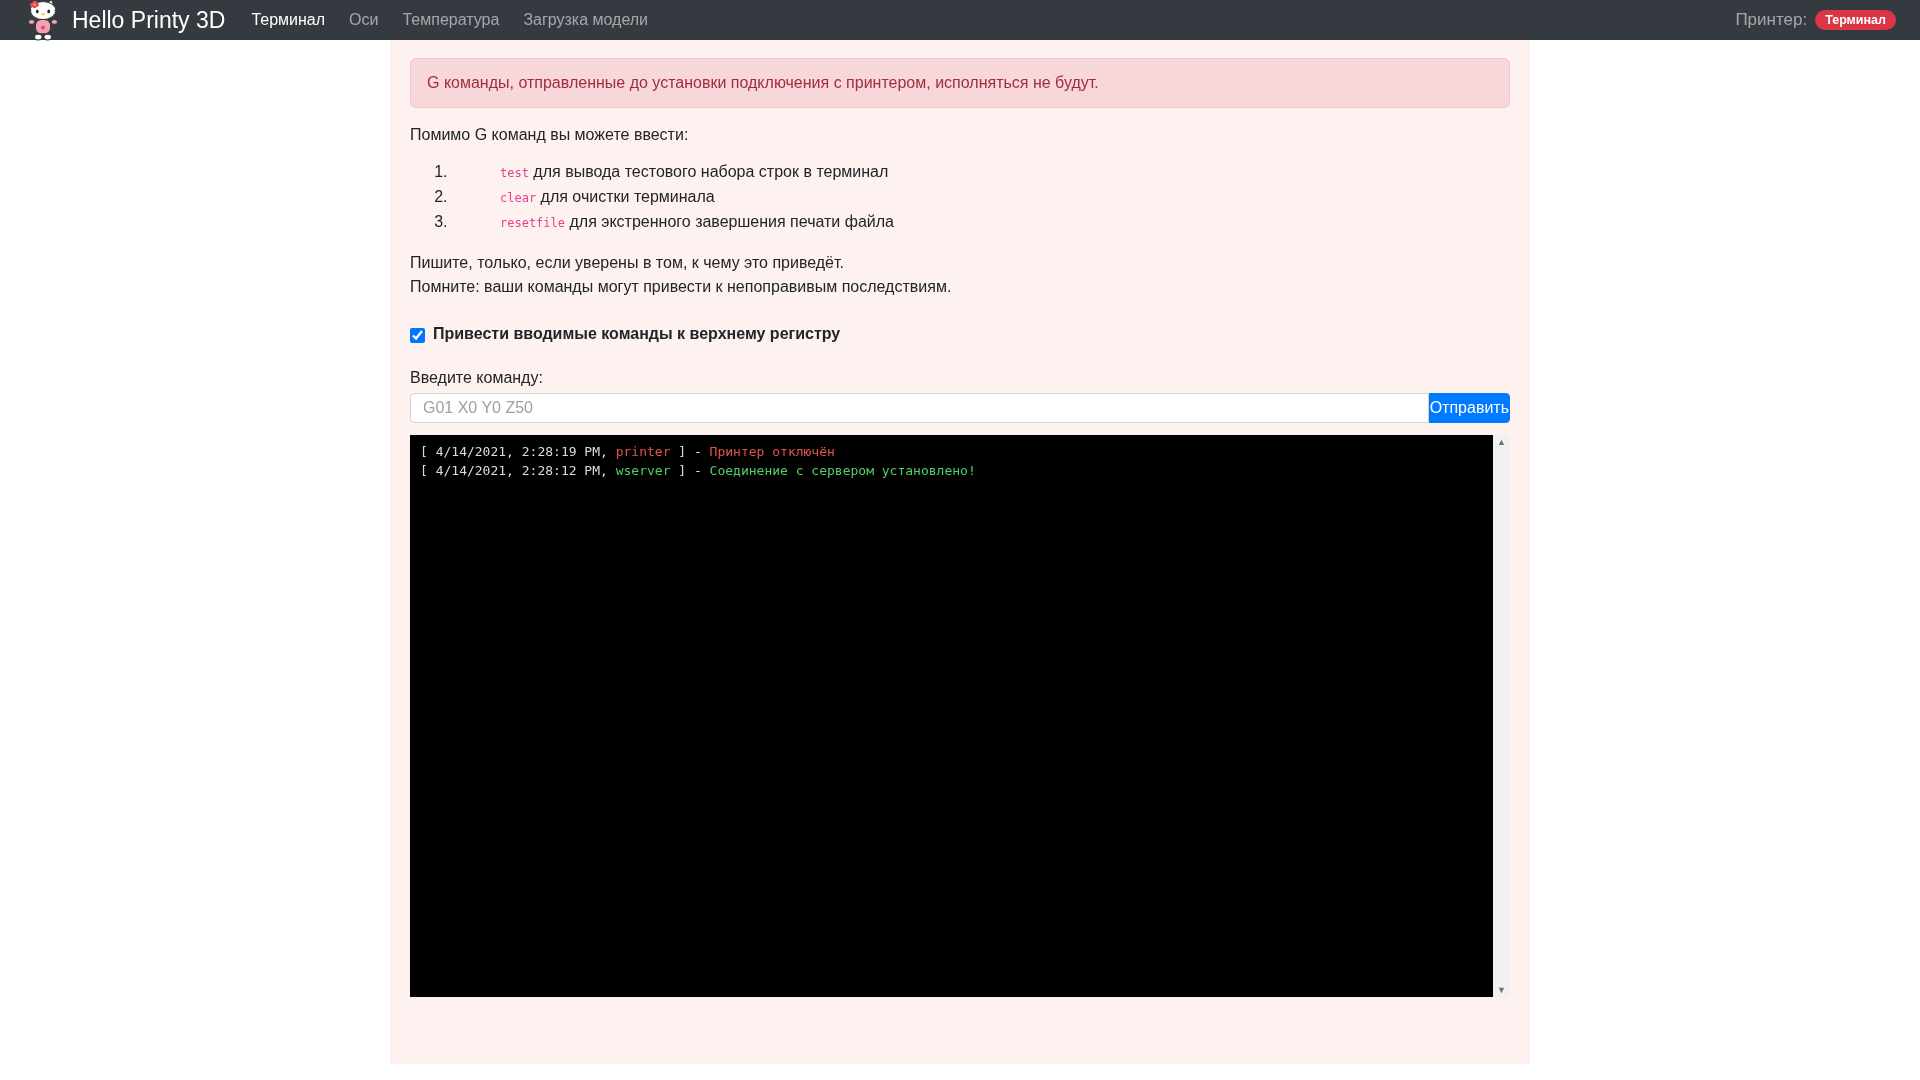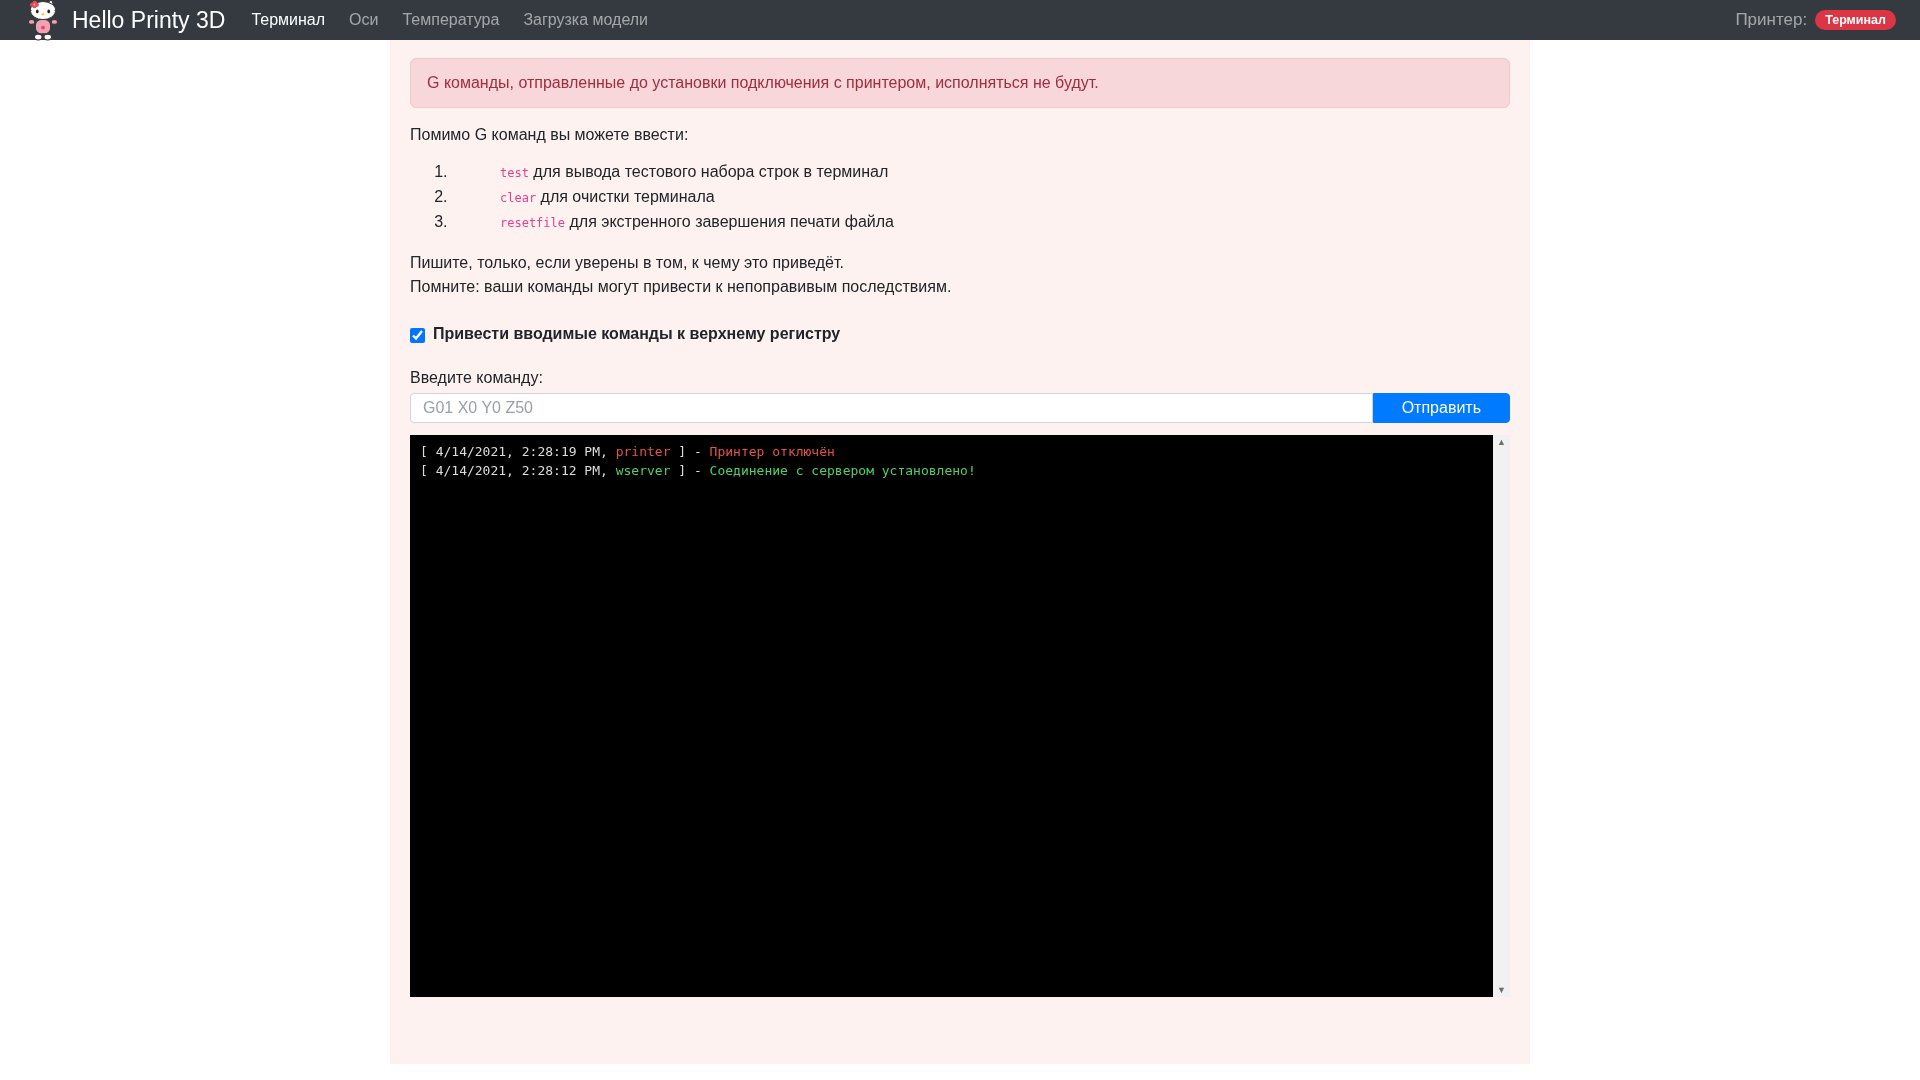--- a/index.html
+++ b/index.html
@@ -107,21 +107,21 @@
     outline: none;
   }
   .command-input::placeholder { color: #9aa0a6; }
   .send-button {
     background: #007bff;
     color: #ffffff;
     border: 1px solid #007bff;
     border-radius: 0 4px 4px 0;
     font-size: 16px;
     font-family: "Liberation Sans", sans-serif;
-    padding: 0 28px;
+    padding: 0 0;
     cursor: pointer;
   }
   
   .terminal-wrap {
     margin-top: 12px;
     display: flex;
     height: 562px;
     width: 100%;
   }
   .terminal {

